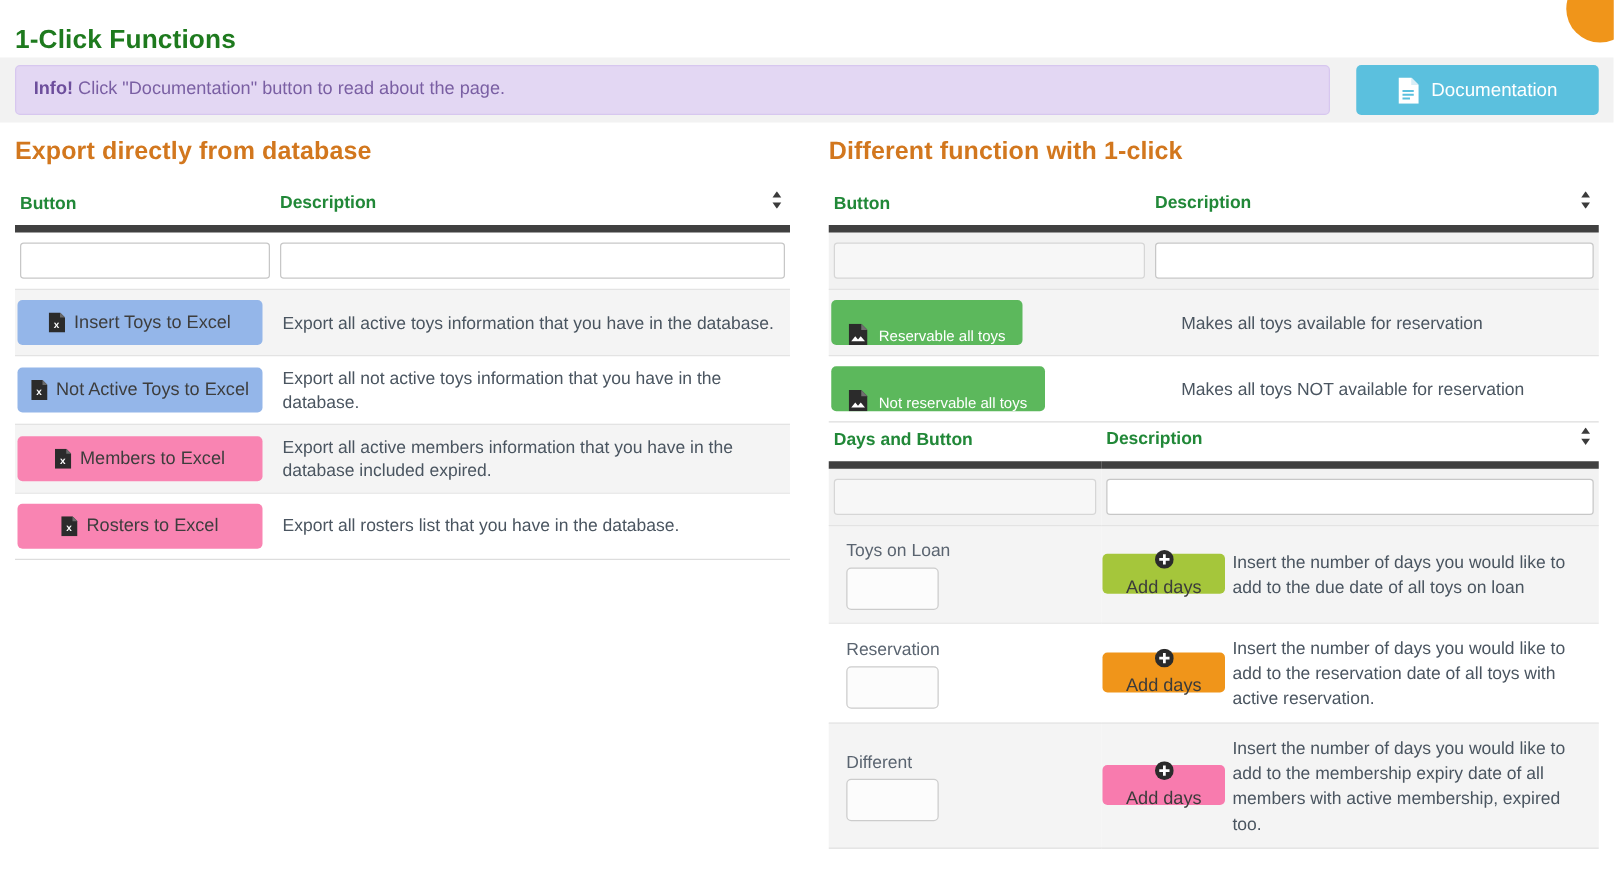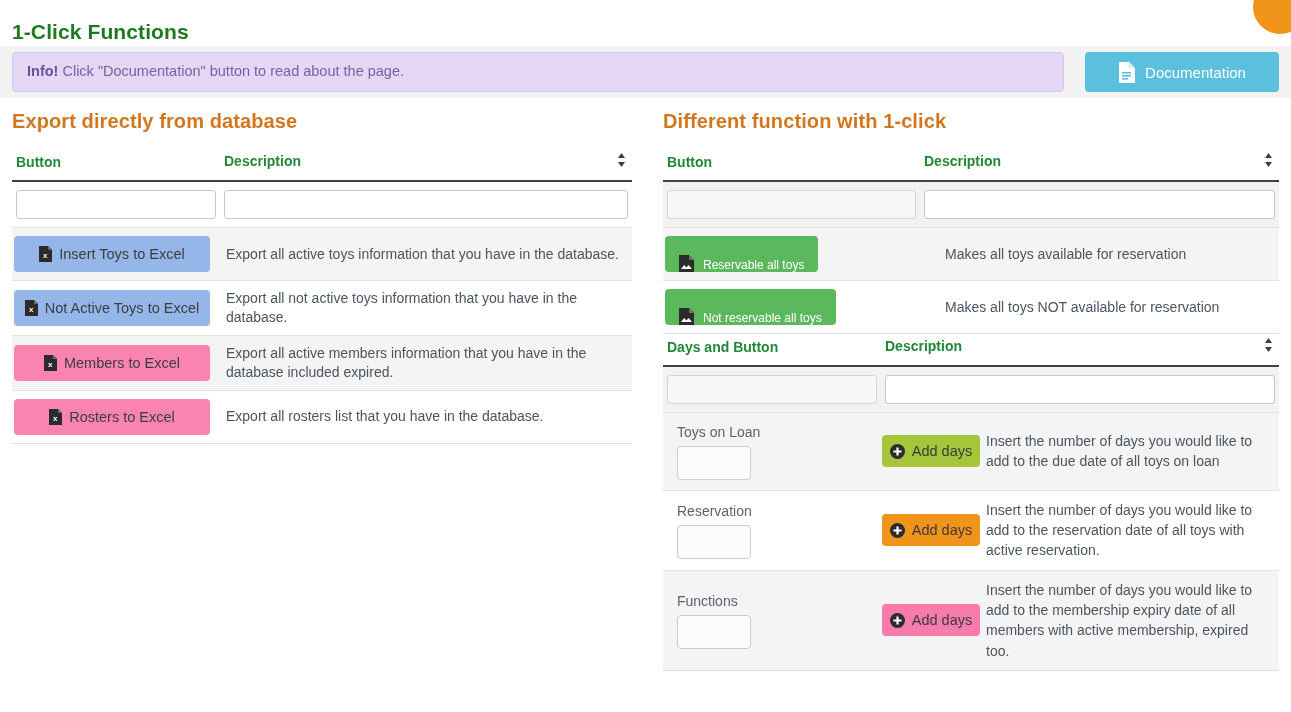--- a/index.html
+++ b/index.html
@@ -53,21 +53,21 @@
 
   .sec-title {
     font-size: 20px; font-weight: bold; color: #d2771e;
     margin: 0 0 16px 0; letter-spacing: .1px;
   }
   .sec-title.tight { margin-top: 24px; }
 
   table.dt { width: 100%; border-collapse: collapse; table-layout: fixed; }
   table.dt th {
     text-align: left; font-size: 14px; font-weight: bold; color: #218838;
-    padding: 4px 4px 10px 4px; border-bottom: 2px solid #404040;
+    padding: 4px 4px 10px 4px; border-bottom: 6px solid #404040;
     vertical-align: bottom;
   }
   .sort-icon { float: right; margin-right: 2px; }
   .filter-row td { padding: 8px 4px; }
   .filter-row.shaded td { background: #f2f2f2; }
   .filter-input {
     width: 100%; height: 29px;
     border: 1px solid #c7c7c7; border-radius: 3px;
     background: #ffffff; font-family: inherit; font-size: 13px;
     padding: 2px 6px;
@@ -106,21 +106,21 @@
   .days-cell { padding: 10px 4px 10px 14px; }
   .days-label { font-size: 14px; color: #5a6470; line-height: 1.35; }
   .days-input {
     margin-top: 4px; width: 74px; height: 34px;
     border: 1px solid #cccccc; border-radius: 4px; background: #fcfcfc;
     font-family: inherit; font-size: 14px; padding: 2px 6px;
   }
   .addbtn {
     display: flex; align-items: center; justify-content: center; gap: 7px;
     width: 98px; height: 32px; border: none; border-radius: 4px;
-    font-size: 14.5px; font-family: inherit; color: #3b3b3b; cursor: pointer;
+    font-size: 14.5px; font-family: inherit; color: #3b3b3b; cursor: pointer; flex-direction: column;
   }
   .addbtn.green  { background: #a5c63b; }
   .addbtn.orange { background: #f0951a; color:#3b3b3b; }
   .addbtn.pink   { background: #f87bae; }
   .plus-icon { width: 15px; height: 15px; display: block; }
   .days-desc { font-size: 14px; color: #4a5560; line-height: 1.45; padding: 8px 8px 8px 4px; }
   .addcell { padding: 8px 0 8px 0; vertical-align: middle; }
 </style>
 </head>
 <body>
@@ -387,21 +387,21 @@
                   <span>Add days</span>
                 </button>
               </div>
               <div class="days-desc" style="max-width:400px">Insert the number of days you would like to add to the reservation date of all toys with active reservation.</div>
             </div>
           </td>
         </tr>
 
         <tr class="odd">
           <td class="days-cell">
-            <div class="days-label">Functions</div>
+            <div class="days-label">Different</div>
             <input class="days-input" value="" style="">
           </td>
           <td>
             <div style="display:flex;align-items:center;">
               <div class="addcell" style="padding-right:2px">
                 <button class="addbtn pink">
                   <span>
                     <svg class="plus-icon" viewBox="0 0 15 15">
                         <circle cx="7.5" cy="7.5" r="7.5" fill="#2b2b2b"></circle>
                         <path d="M6.4 3.4h2.2v3h3v2.2h-3v3H6.4v-3h-3V6.4h3z" fill="#ffffff"></path>

